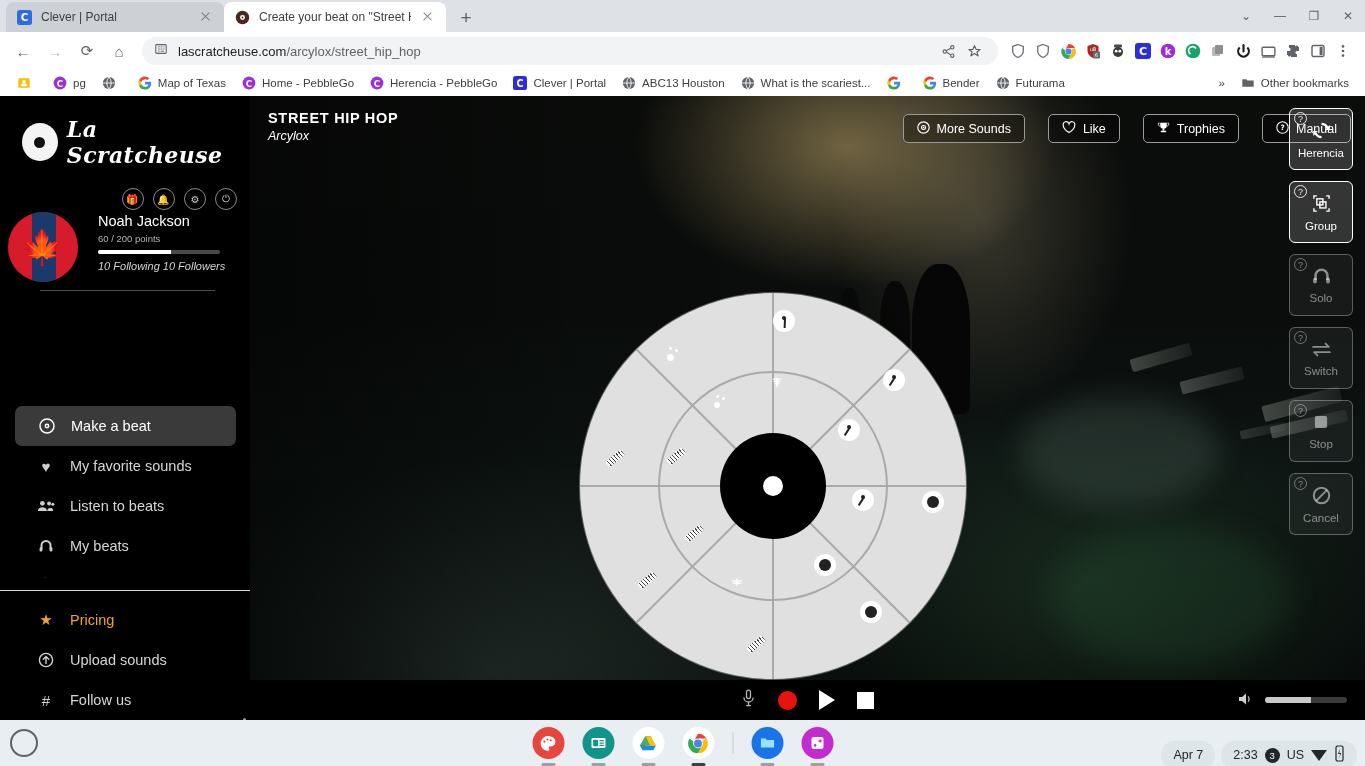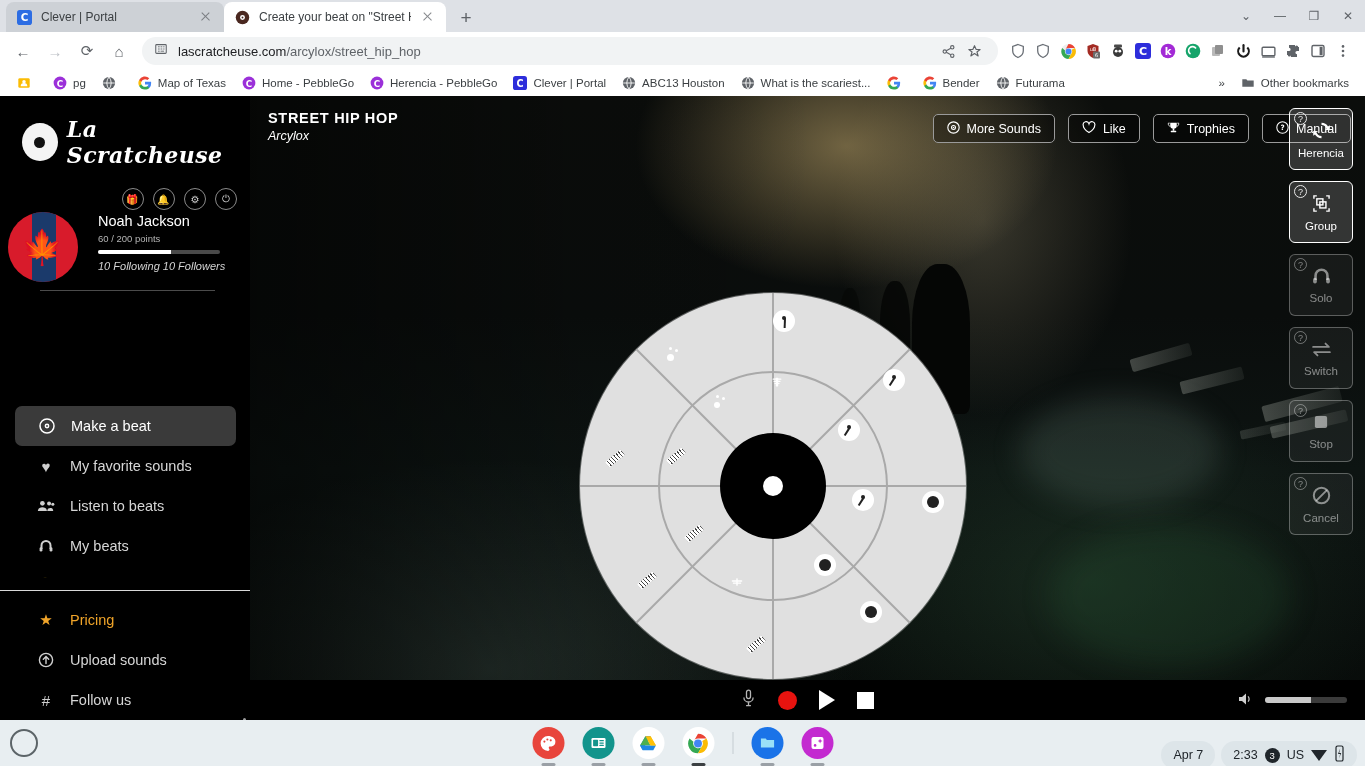--- a/index.html
+++ b/index.html
@@ -94,21 +94,21 @@
   .sb-track { position:absolute; right:4px; top:312px; width:3px; height:170px; }
   .sb-thumb { position:absolute; right:4px; top:312px; width:3px; height:170px; background:#9a9a9a; border-radius:2px;}
   .nav-sep { position:absolute; left:0; top:494px; width:250px; height:1px; background:#d9d9d9; }
   .nav-lower { position:absolute; left:0; top:504px; width:250px; }
 
   
   .content { position:absolute; left:250px; top:0; right:0; height:624px; }
   .ctitle { position:absolute; left:18px; top:14px; }
   .ctitle h1 { color:#fff; font-size:14.5px; font-weight:700; letter-spacing:.7px; }
   .ctitle h2 { color:#ffffff; font-size:12.5px; font-style:italic; font-weight:400; margin-top:3px; }
-  .hbtns { position:absolute; right:14px; top:18px; display:flex; gap:13px; }
+  .hbtns { position:absolute; right:14px; top:18px; display:flex; gap:23px; }
   .hbtn { display:flex; align-items:center; gap:7px; height:29px; padding:0 13px; border:1px solid #9a9a9a;
       border-radius:5px; color:#fff; font-size:12.5px; background:rgba(0,0,0,.35); }
 
   
   .deck { position:absolute; left:330px; top:197px; width:386px; height:386px; }
   .disc { position:absolute; inset:0; border-radius:50%; background:#e0e0e0;
      box-shadow:0 0 0 1px rgba(255,255,255,.32); }
   .ring-mid { position:absolute; left:50%; top:50%; transform:translate(-50%,-50%);
      width:230px;height:230px;border-radius:50%;border:2px solid #a9a9a9; }
   .spoke { position:absolute; left:50%; top:50%; width:2px; height:386px; background:#a9a9a9;

